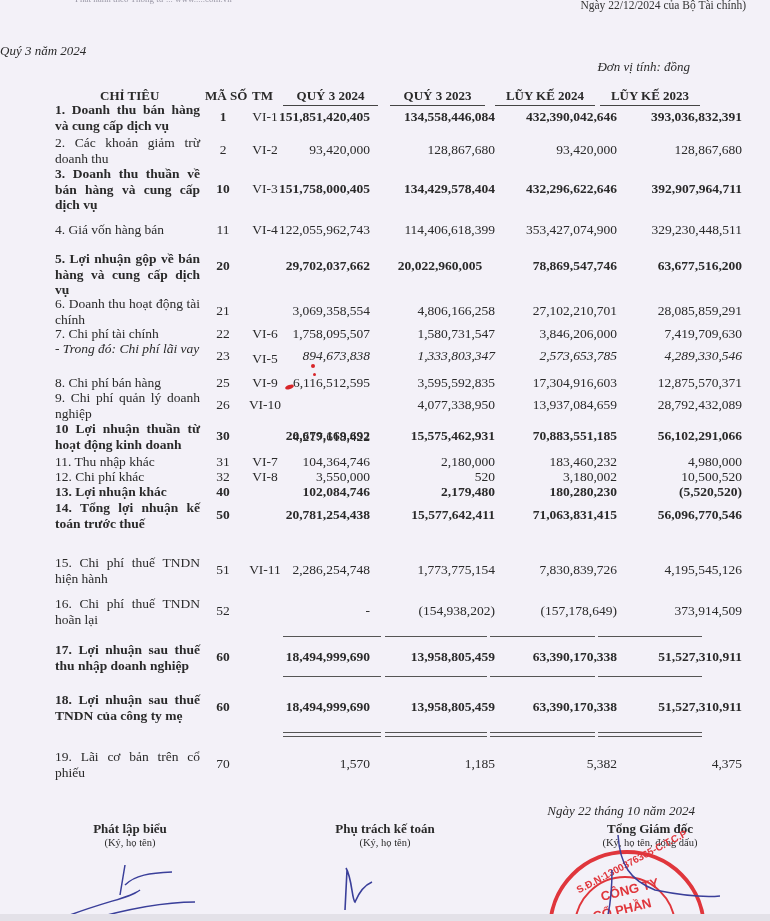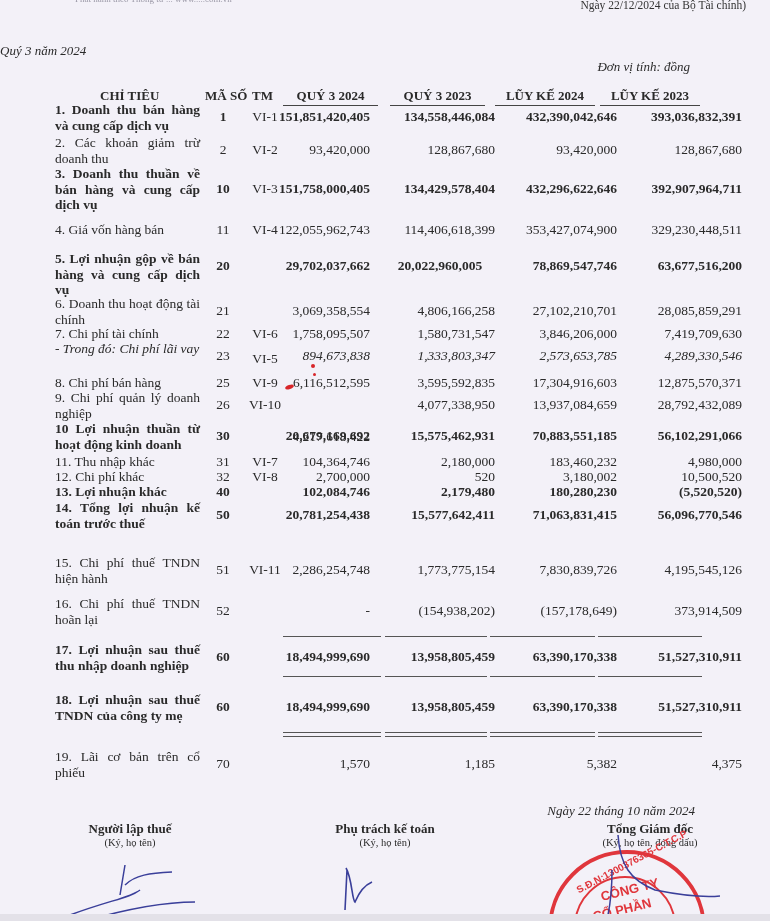--- a/index.html
+++ b/index.html
@@ -169,21 +169,21 @@
         <span class="note">VI-7</span>
         <span class="v v0">104,364,746</span>
         <span class="v v1">2,180,000</span>
         <span class="v v2">183,460,232</span>
         <span class="v v3">4,980,000</span>
       </div>
       <div class="row" style="top: 469px;">
         <span class="label">12. Chi phí khác</span>
         <span class="code">32</span>
         <span class="note">VI-8</span>
-        <span class="v v0">2,700,000</span>
+        <span class="v v0">3,550,000</span>
         <span class="v v1">520</span>
         <span class="v v2">3,180,002</span>
         <span class="v v3">10,500,520</span>
       </div>
       <div class="row bold" style="top: 484px;">
         <span class="label">13. Lợi nhuận khác</span>
         <span class="code">40</span>
         <span class="note"></span>
         <span class="v v0">102,084,746</span>
         <span class="v v1">2,179,480</span>
@@ -257,21 +257,21 @@
   <div class="drule" style="left:283px;top:732px;width:98px;"></div>
   <div class="drule" style="left:385px;top:732px;width:102px;"></div>
   <div class="drule" style="left:490px;top:732px;width:105px;"></div>
   <div class="drule" style="left:598px;top:732px;width:104px;"></div>
 
   <div class="mark-red" style="left:311px;top:364px;width:4px;height:4px;"></div>
   <div class="mark-red" style="left:313px;top:373px;width:3px;height:3px;"></div>
   <div class="mark-red" style="left:285px;top:385px;width:9px;height:4px;transform:rotate(-20deg);"></div>
 
   <div class="sig-date">Ngày 22 tháng 10 năm 2024</div>
-  <div class="sig-title" style="left:60px;top:821px;width:140px;">Người lập thuế</div>
+  <div class="sig-title" style="left:60px;top:821px;width:140px;">Phát lập biểu</div>
   <div class="sig-sub" style="left:60px;top:837px;width:140px;">(Ký, họ tên)</div>
   <div class="sig-title" style="left:315px;top:821px;width:140px;">Phụ trách kế toán</div>
   <div class="sig-sub" style="left:315px;top:837px;width:140px;">(Ký, họ tên)</div>
   <div class="sig-title" style="left:580px;top:821px;width:140px;">Tổng Giám đốc</div>
   <div class="sig-sub" style="left:580px;top:837px;width:140px;">(Ký, họ tên, đóng dấu)</div>
 
   <div class="stamp">
     <div class="stamp-inner"></div>
     <div class="stamp-ring">S.Đ.N:1300376365-C.T.C.P</div>
     <div class="stamp-text1">CÔNG TY</div>

